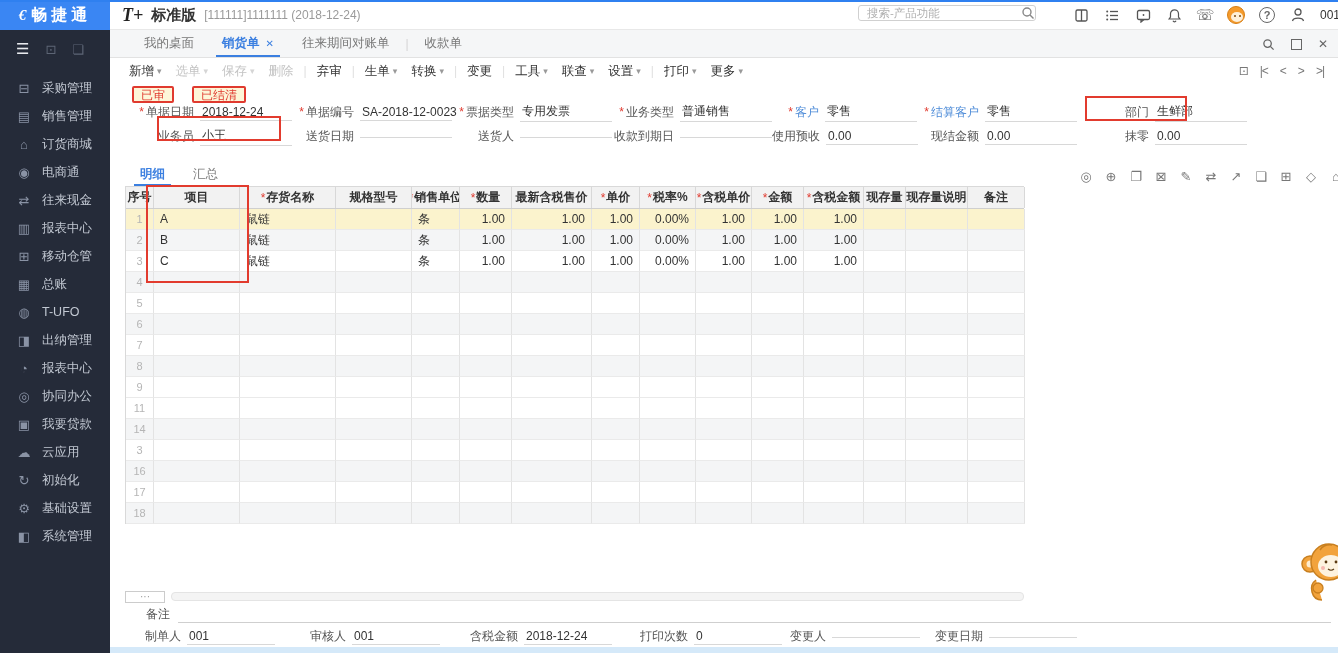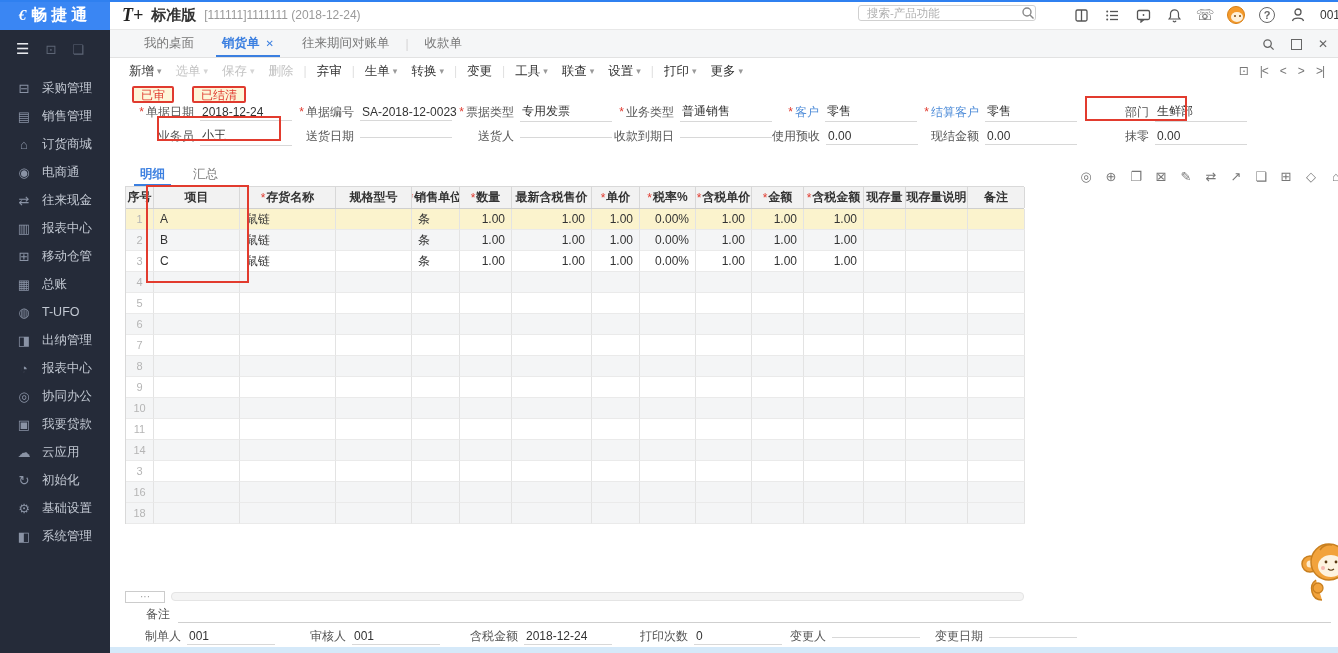--- a/index.html
+++ b/index.html
@@ -613,37 +613,20 @@
             <div class="td r" style="width: 80px;"></div>
             <div class="td r" style="width: 48px;"></div>
             <div class="td r" style="width: 56px;"></div>
             <div class="td r" style="width: 56px;"></div>
             <div class="td r" style="width: 52px;"></div>
             <div class="td r" style="width: 60px;"></div>
             <div class="td r" style="width: 42px;"></div>
             <div class="td l" style="width: 62px;"></div>
             <div class="td l" style="width: 57px;"></div>
           </div>
-          <div class="trow zebra">
-            <div class="td rownum" style="width: 28px;">10</div>
-            <div class="td l" style="width: 86px;"></div>
-            <div class="td l" style="width: 96px;"></div>
-            <div class="td l" style="width: 76px;"></div>
-            <div class="td l" style="width: 48px;"></div>
-            <div class="td r" style="width: 52px;"></div>
-            <div class="td r" style="width: 80px;"></div>
-            <div class="td r" style="width: 48px;"></div>
-            <div class="td r" style="width: 56px;"></div>
-            <div class="td r" style="width: 56px;"></div>
-            <div class="td r" style="width: 52px;"></div>
-            <div class="td r" style="width: 60px;"></div>
-            <div class="td r" style="width: 42px;"></div>
-            <div class="td l" style="width: 62px;"></div>
-            <div class="td l" style="width: 57px;"></div>
-          </div>
           <div class="trow">
             <div class="td rownum" style="width: 28px;">11</div>
             <div class="td l" style="width: 86px;"></div>
             <div class="td l" style="width: 96px;"></div>
             <div class="td l" style="width: 76px;"></div>
             <div class="td l" style="width: 48px;"></div>
             <div class="td r" style="width: 52px;"></div>
             <div class="td r" style="width: 80px;"></div>
             <div class="td r" style="width: 48px;"></div>
             <div class="td r" style="width: 56px;"></div>
@@ -683,20 +666,37 @@
             <div class="td r" style="width: 56px;"></div>
             <div class="td r" style="width: 56px;"></div>
             <div class="td r" style="width: 52px;"></div>
             <div class="td r" style="width: 60px;"></div>
             <div class="td r" style="width: 42px;"></div>
             <div class="td l" style="width: 62px;"></div>
             <div class="td l" style="width: 57px;"></div>
           </div>
           <div class="trow zebra">
             <div class="td rownum" style="width: 28px;">16</div>
+            <div class="td l" style="width: 86px;"></div>
+            <div class="td l" style="width: 96px;"></div>
+            <div class="td l" style="width: 76px;"></div>
+            <div class="td l" style="width: 48px;"></div>
+            <div class="td r" style="width: 52px;"></div>
+            <div class="td r" style="width: 80px;"></div>
+            <div class="td r" style="width: 48px;"></div>
+            <div class="td r" style="width: 56px;"></div>
+            <div class="td r" style="width: 56px;"></div>
+            <div class="td r" style="width: 52px;"></div>
+            <div class="td r" style="width: 60px;"></div>
+            <div class="td r" style="width: 42px;"></div>
+            <div class="td l" style="width: 62px;"></div>
+            <div class="td l" style="width: 57px;"></div>
+          </div>
+          <div class="trow">
+            <div class="td rownum" style="width: 28px;">17</div>
             <div class="td l" style="width: 86px;"></div>
             <div class="td l" style="width: 96px;"></div>
             <div class="td l" style="width: 76px;"></div>
             <div class="td l" style="width: 48px;"></div>
             <div class="td r" style="width: 52px;"></div>
             <div class="td r" style="width: 80px;"></div>
             <div class="td r" style="width: 48px;"></div>
             <div class="td r" style="width: 56px;"></div>
             <div class="td r" style="width: 56px;"></div>
             <div class="td r" style="width: 52px;"></div>

